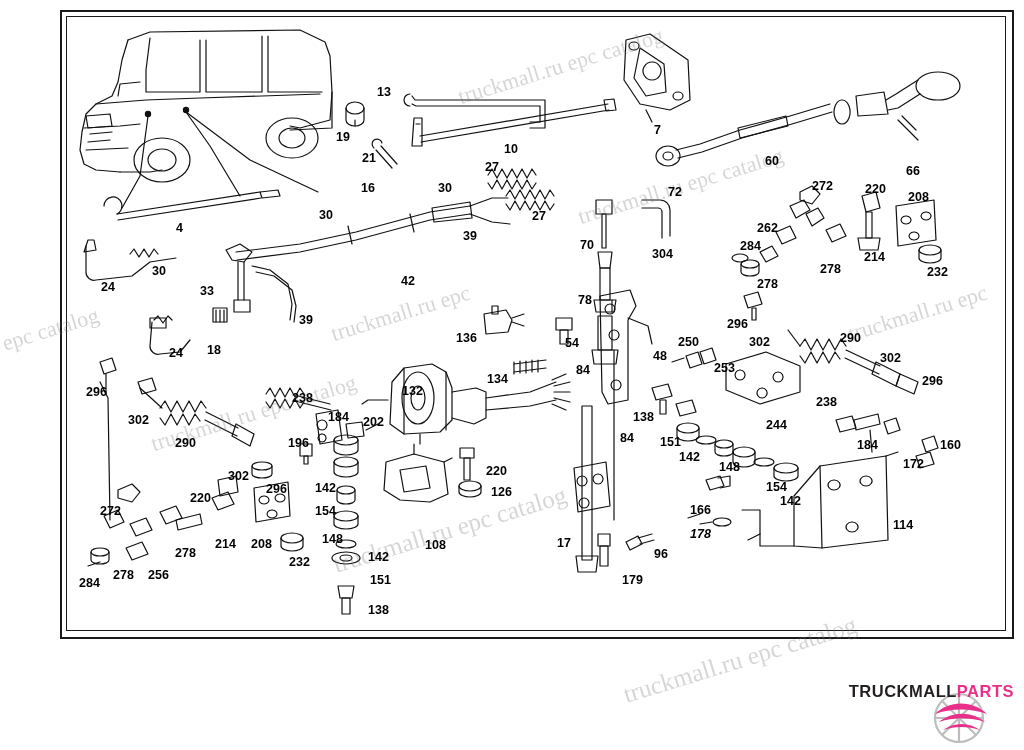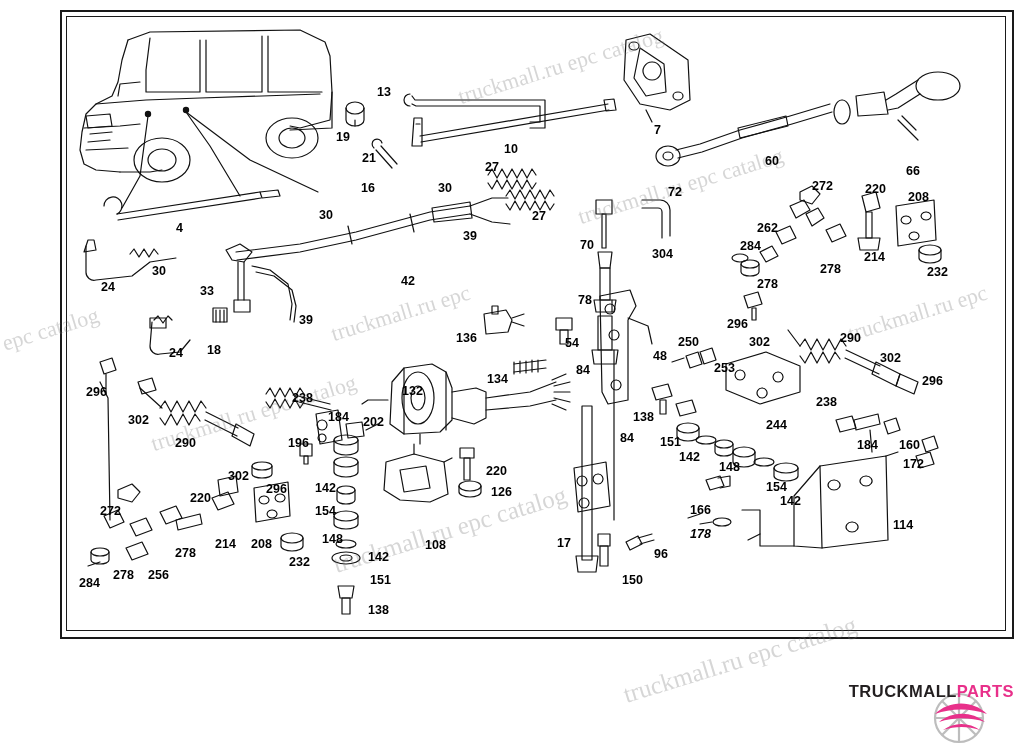--- a/index.html
+++ b/index.html
@@ -438,21 +438,21 @@
       <div class="lbl" style="left: 678px; top: 336px;">250</div>
       <div class="lbl" style="left: 714px; top: 362px;">253</div>
       <div class="lbl" style="left: 766px; top: 419px;">244</div>
       <div class="lbl" style="left: 727px; top: 318px;">296</div>
       <div class="lbl" style="left: 749px; top: 336px;">302</div>
       <div class="lbl" style="left: 840px; top: 332px;">290</div>
       <div class="lbl" style="left: 880px; top: 352px;">302</div>
       <div class="lbl" style="left: 922px; top: 375px;">296</div>
       <div class="lbl" style="left: 816px; top: 396px;">238</div>
       <div class="lbl" style="left: 857px; top: 439px;">184</div>
-      <div class="lbl" style="left: 899px; top: 439px;">160</div>
+      <div class="lbl" style="left: 940px; top: 439px;">160</div>
       <div class="lbl" style="left: 903px; top: 458px;">172</div>
       <div class="lbl" style="left: 893px; top: 519px;">114</div>
       <div class="lbl" style="left: 456px; top: 332px;">136</div>
       <div class="lbl" style="left: 487px; top: 373px;">134</div>
       <div class="lbl" style="left: 402px; top: 385px;">132</div>
       <div class="lbl" style="left: 292px; top: 392px;">238</div>
       <div class="lbl" style="left: 328px; top: 411px;">184</div>
       <div class="lbl" style="left: 363px; top: 416px;">202</div>
       <div class="lbl" style="left: 288px; top: 437px;">196</div>
       <div class="lbl" style="left: 86px; top: 386px;">296</div>
@@ -473,21 +473,21 @@
       <div class="lbl" style="left: 315px; top: 505px;">154</div>
       <div class="lbl" style="left: 322px; top: 533px;">148</div>
       <div class="lbl" style="left: 368px; top: 551px;">142</div>
       <div class="lbl" style="left: 370px; top: 574px;">151</div>
       <div class="lbl" style="left: 368px; top: 604px;">138</div>
       <div class="lbl" style="left: 425px; top: 539px;">108</div>
       <div class="lbl" style="left: 486px; top: 465px;">220</div>
       <div class="lbl" style="left: 491px; top: 486px;">126</div>
       <div class="lbl" style="left: 557px; top: 537px;">17</div>
       <div class="lbl" style="left: 654px; top: 548px;">96</div>
-      <div class="lbl" style="left: 622px; top: 574px;">150</div>
+      <div class="lbl" style="left: 622px; top: 574px;">179</div>
       <div class="lbl" style="left: 633px; top: 411px;">138</div>
       <div class="lbl" style="left: 620px; top: 432px;">84</div>
       <div class="lbl" style="left: 660px; top: 436px;">151</div>
       <div class="lbl" style="left: 679px; top: 451px;">142</div>
       <div class="lbl" style="left: 719px; top: 461px;">148</div>
       <div class="lbl" style="left: 766px; top: 481px;">154</div>
       <div class="lbl" style="left: 780px; top: 495px;">142</div>
       <div class="lbl" style="left: 690px; top: 504px;">166</div>
       <div class="lbl" style="left: 690px; top: 528px; font-style: italic;">178</div>
     </div>

